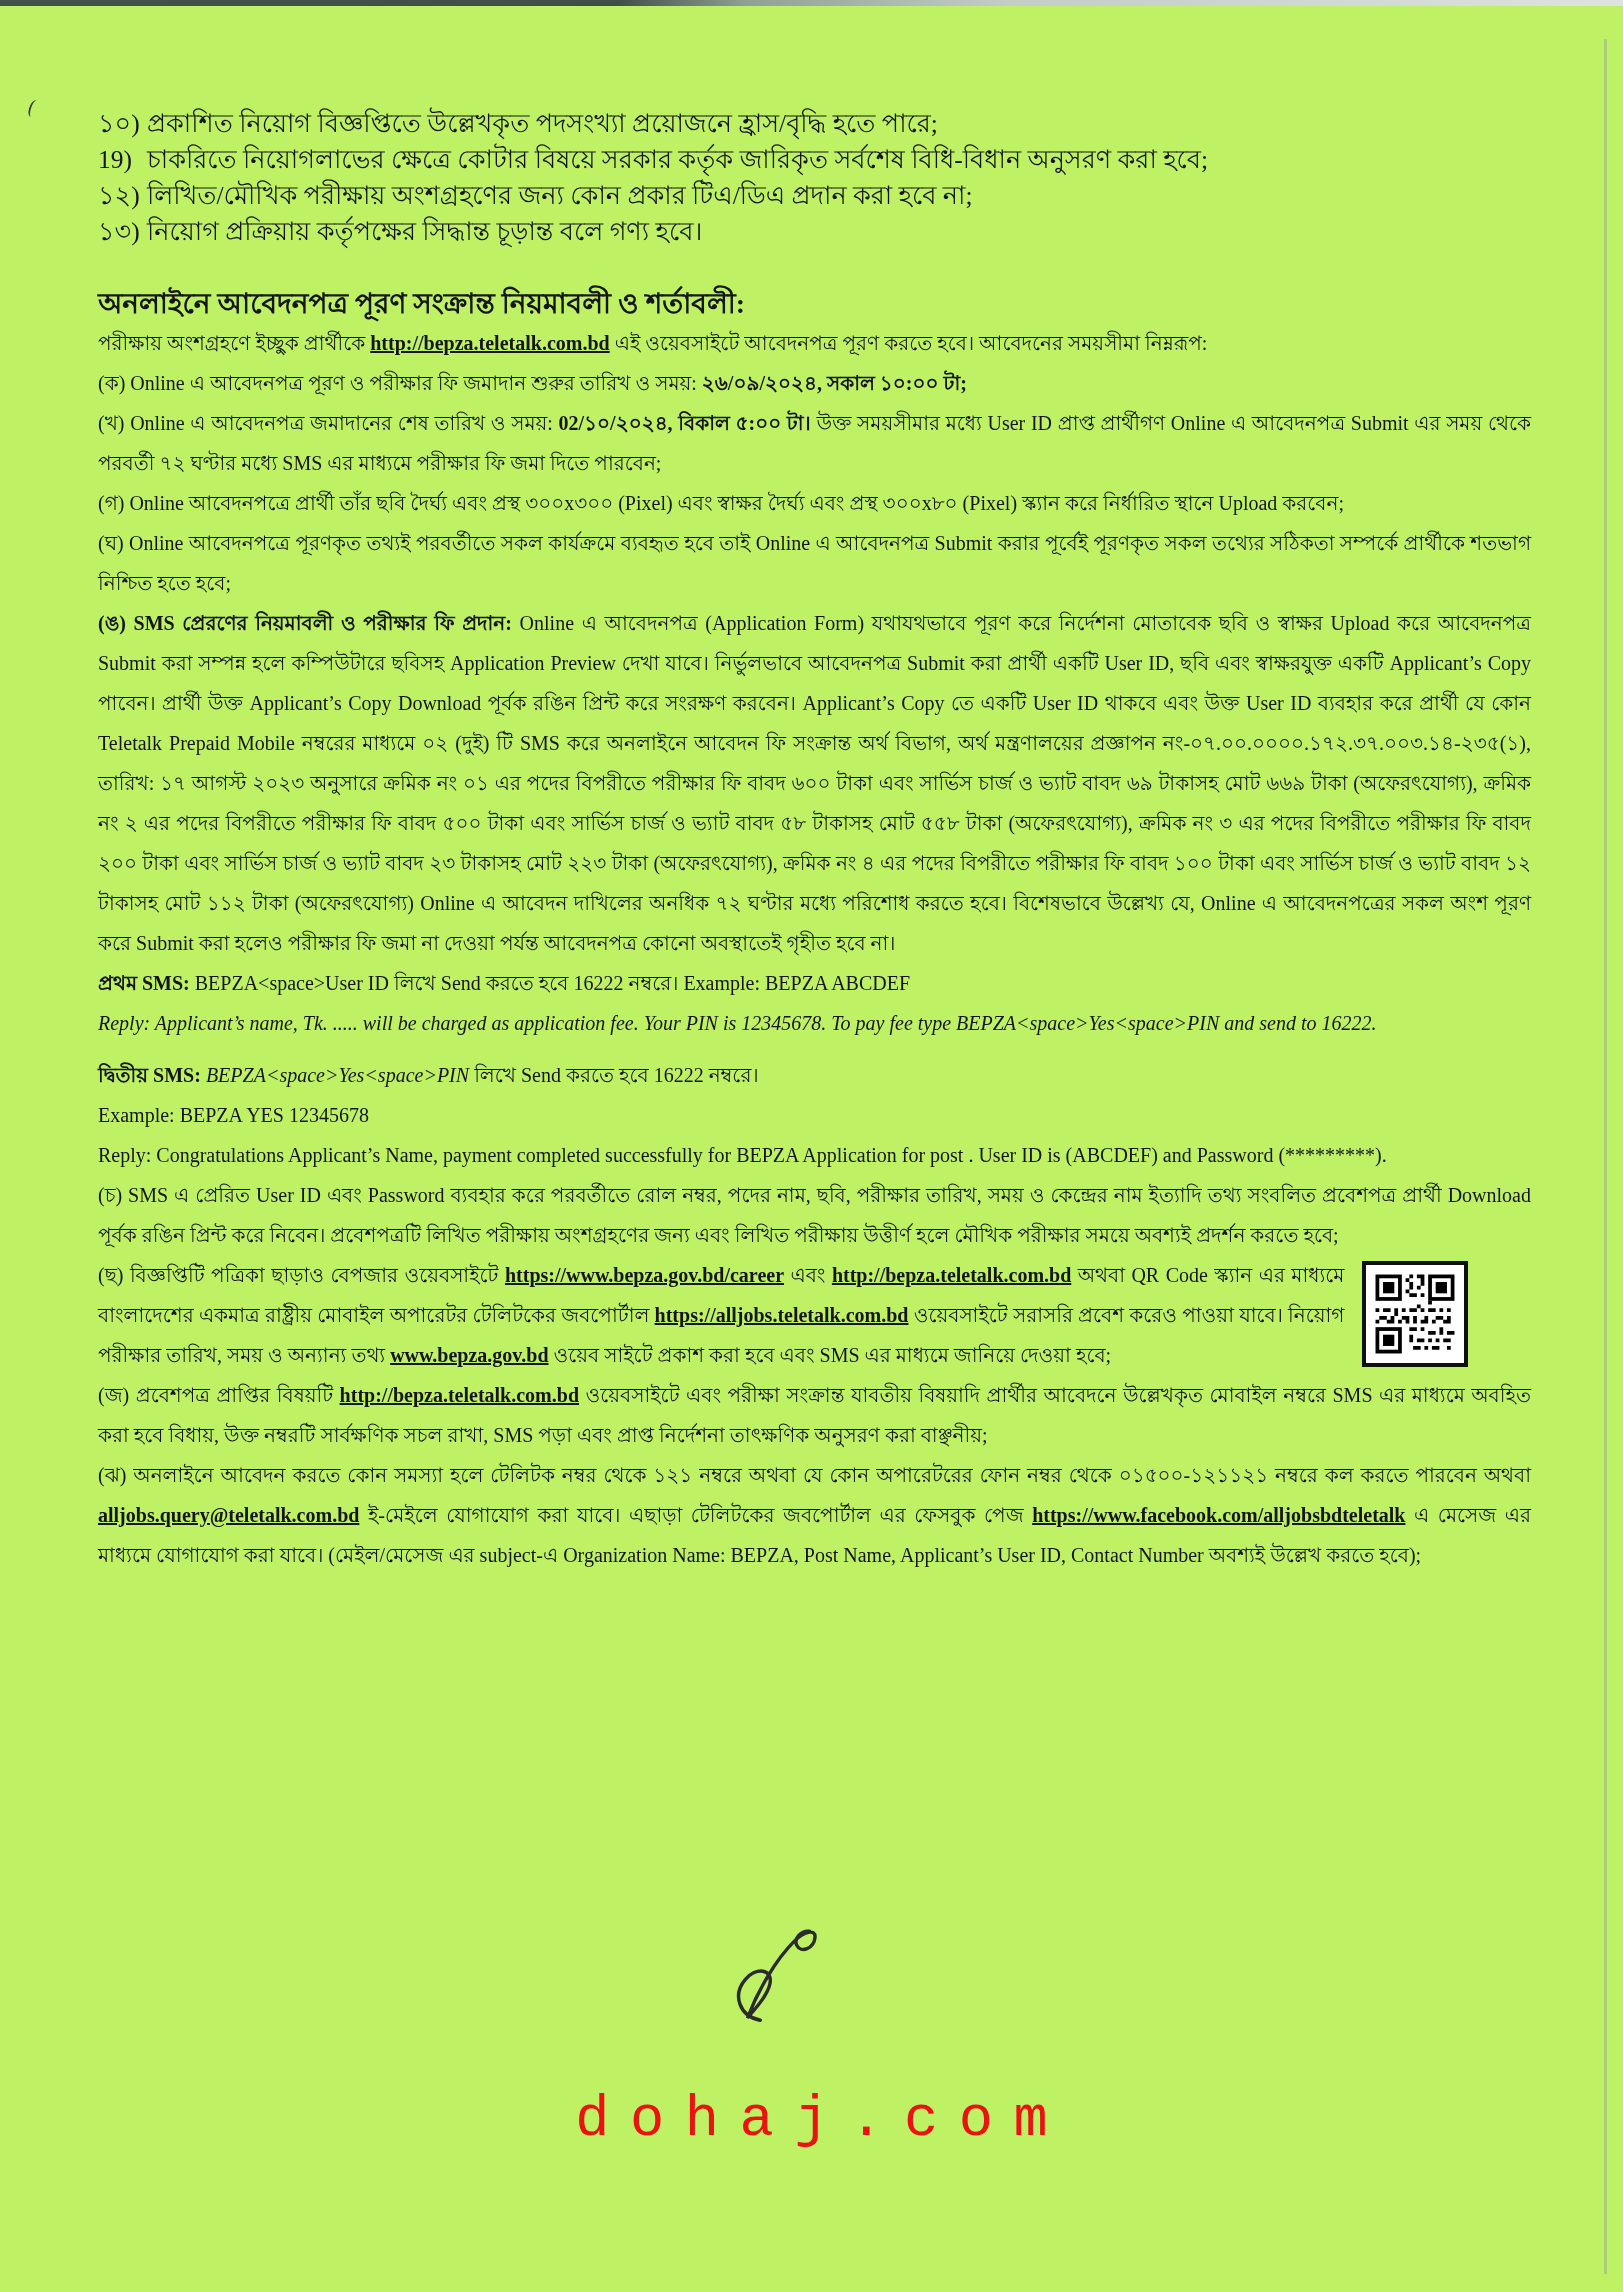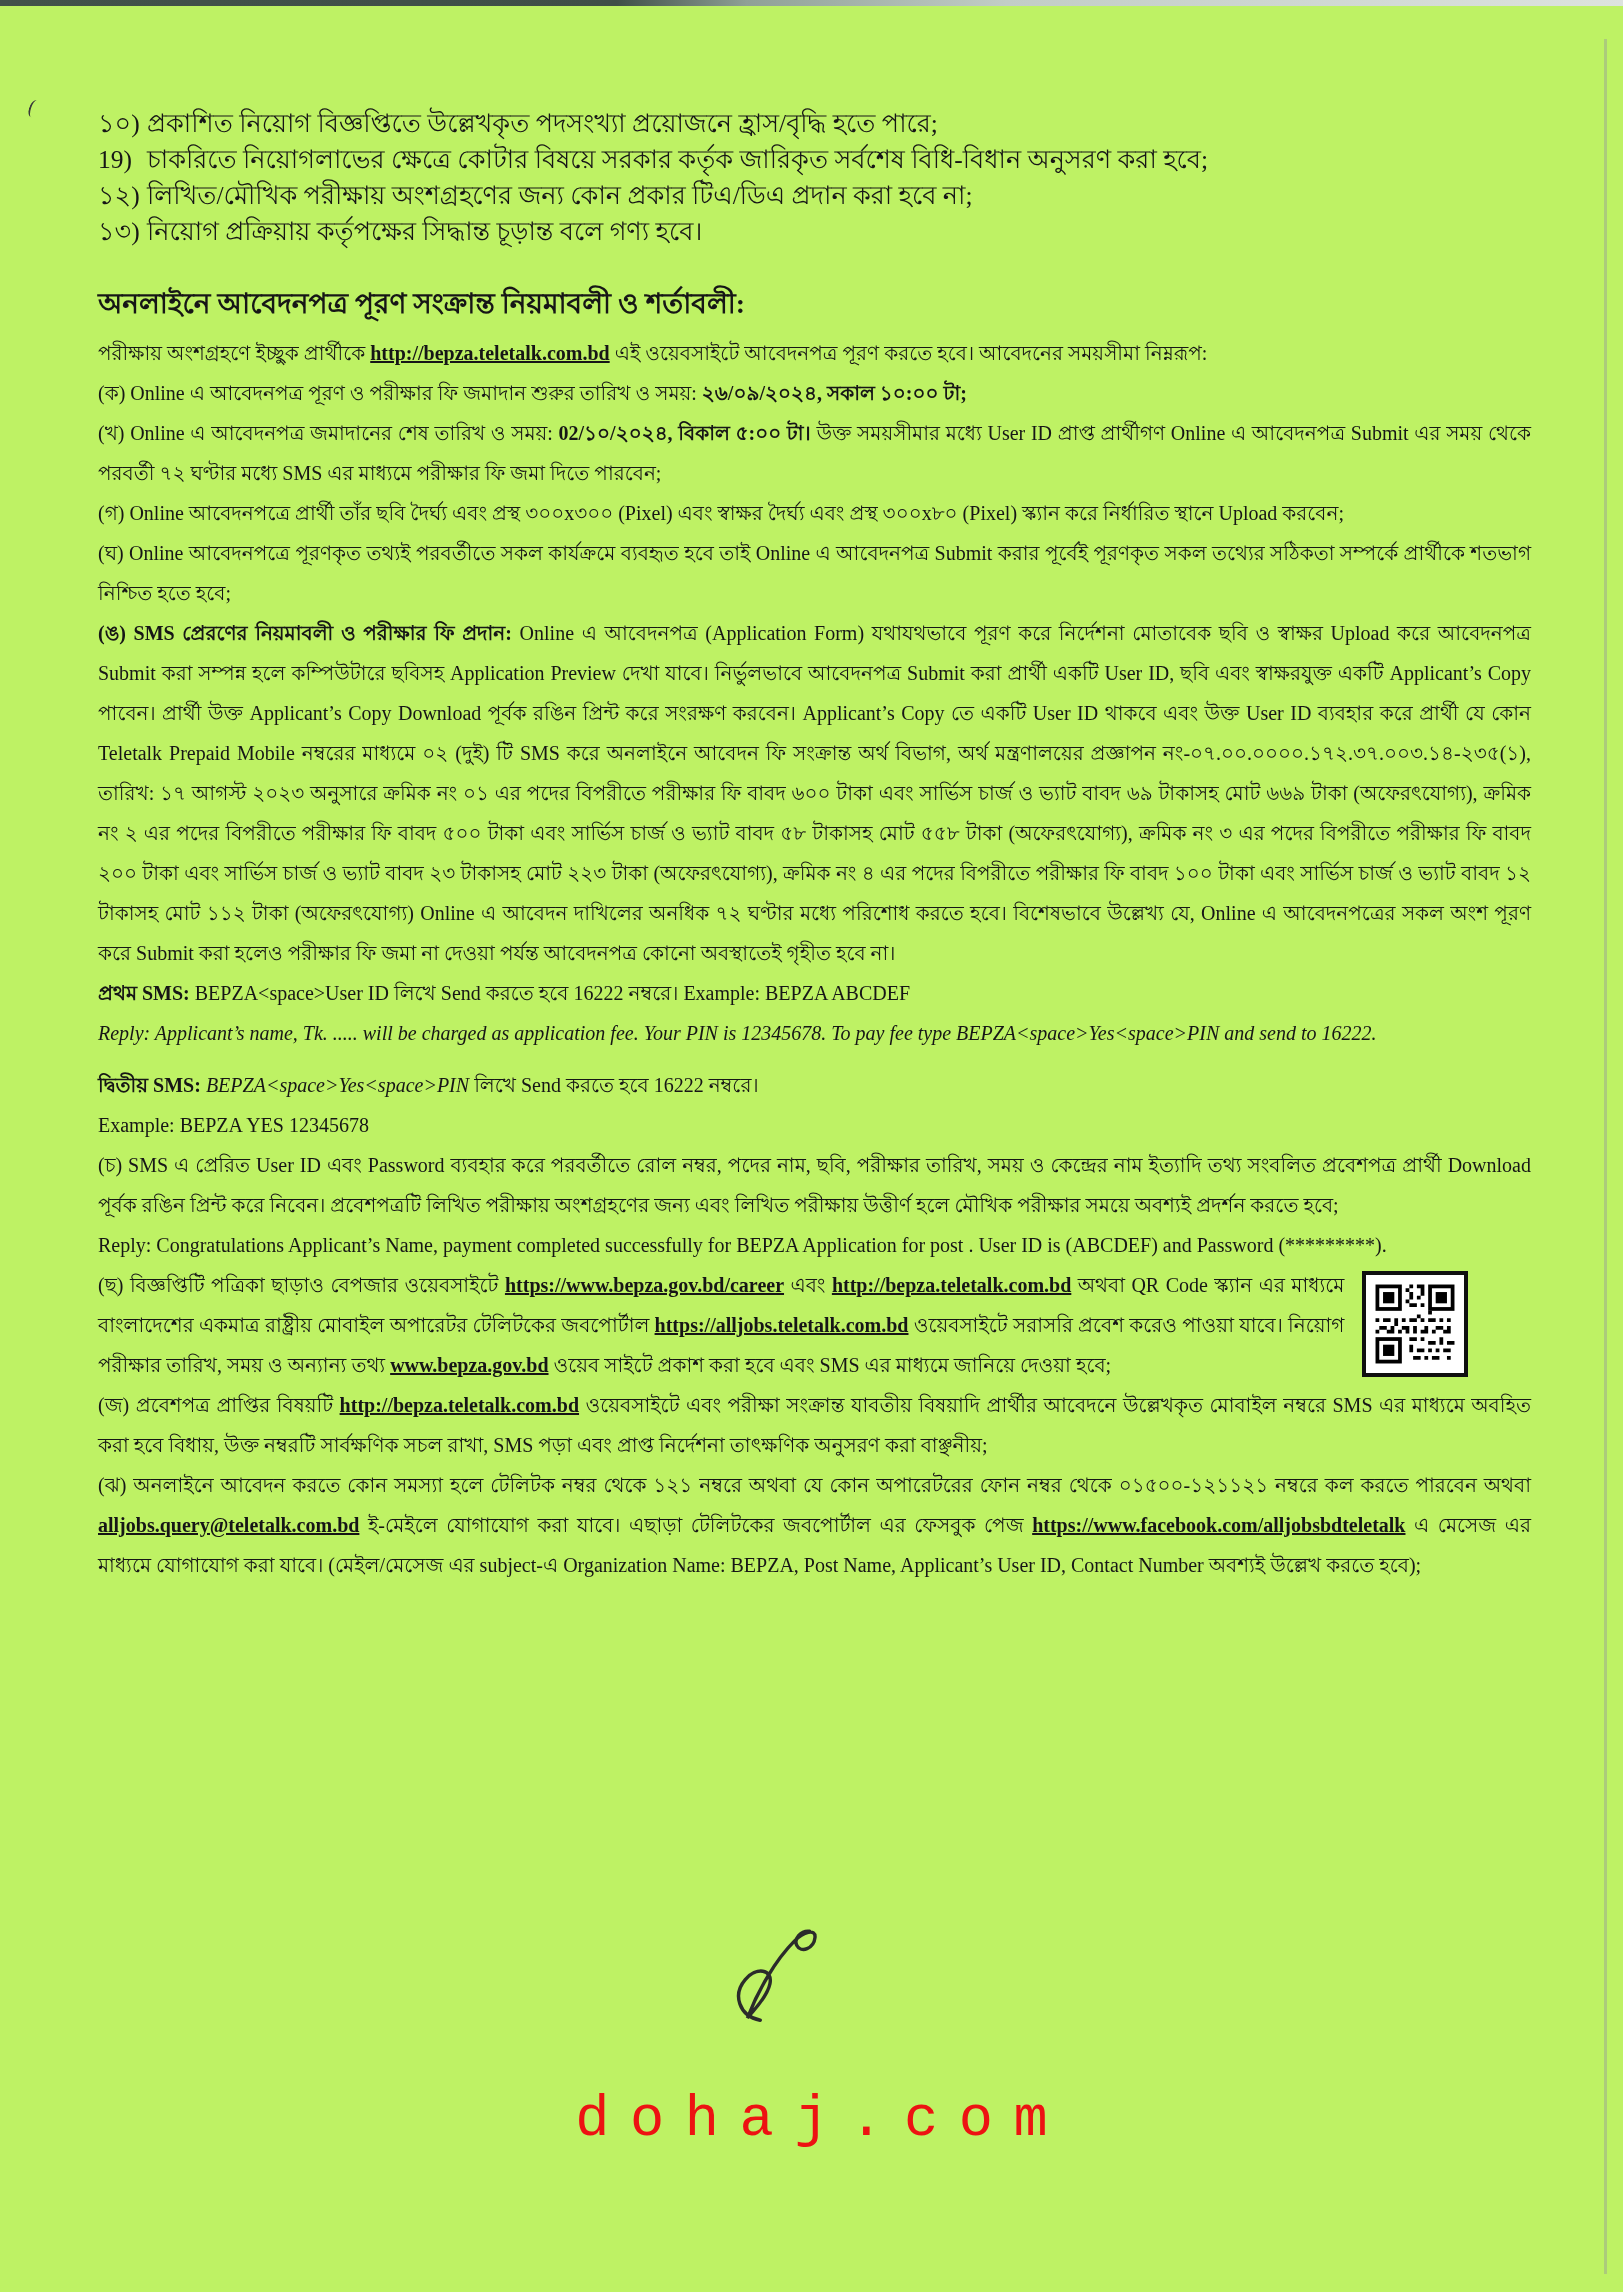--- a/index.html
+++ b/index.html
@@ -26,21 +26,21 @@
     border-left:2.9px solid #3a3a3a;border-radius:60% 0 0 60%;
     transform:rotate(18deg);
   }
   .content{
     position:absolute;left:98px;top:106px;width:1433px;
   }
   .numlist{list-style:none;margin:0;padding:0;font-size:25.5px;line-height:36px;}
   .numlist li{white-space:nowrap;}
   .numlist .num{display:inline-block;min-width:49px;}
   .heading{
-    font-size:28px;font-weight:bold;margin:35px 0 11px 0;line-height:37px;
+    font-size:28px;font-weight:bold;margin:35px 0 1px 0;line-height:37px;
   }
   p.body{
     margin:0;font-size:20px;line-height:40px;text-align:justify;
     text-justify:inter-word;
   }
   p.mt12{margin-top:11.8px;}
   .b{font-weight:bold;}
   .i{font-style:italic;}
   .link{font-weight:bold;text-decoration:underline;}
   
@@ -92,22 +92,22 @@
     <p class="body"><span>পরীক্ষায় অংশগ্রহণে ইচ্ছুক প্রার্থীকে </span><span class="link">http://bepza.teletalk.com.bd</span><span> এই ওয়েবসাইটে আবেদনপত্র পূরণ করতে হবে। আবেদনের সময়সীমা নিম্নরূপ:</span></p>
     <p class="body"><span>(ক) Online এ আবেদনপত্র পূরণ ও পরীক্ষার ফি জমাদান শুরুর তারিখ ও সময়: </span><span class="b">২৬/০৯/২০২৪, সকাল ১০:০০ টা;</span></p>
     <p class="body"><span>(খ) Online এ আবেদনপত্র জমাদানের শেষ তারিখ ও সময়: </span><span class="b">02/১০/২০২৪, বিকাল ৫:০০ টা।</span><span> উক্ত সময়সীমার মধ্যে User ID প্রাপ্ত প্রার্থীগণ Online এ আবেদনপত্র Submit এর সময় থেকে পরবর্তী ৭২ ঘণ্টার মধ্যে SMS এর মাধ্যমে পরীক্ষার ফি জমা দিতে পারবেন;</span></p>
     <p class="body"><span>(গ) Online আবেদনপত্রে প্রার্থী তাঁর ছবি দৈর্ঘ্য এবং প্রস্থ ৩০০x৩০০ (Pixel) এবং স্বাক্ষর দৈর্ঘ্য এবং প্রস্থ ৩০০x৮০ (Pixel) স্ক্যান করে নির্ধারিত স্থানে Upload করবেন;</span></p>
     <p class="body"><span>(ঘ) Online আবেদনপত্রে পূরণকৃত তথ্যই পরবর্তীতে সকল কার্যক্রমে ব্যবহৃত হবে তাই Online এ আবেদনপত্র Submit করার পূর্বেই পূরণকৃত সকল তথ্যের সঠিকতা সম্পর্কে প্রার্থীকে শতভাগ নিশ্চিত হতে হবে;</span></p>
     <p class="body"><span class="b">(ঙ) SMS প্রেরণের নিয়মাবলী ও পরীক্ষার ফি প্রদান: </span><span>Online এ আবেদনপত্র (Application Form) যথাযথভাবে পূরণ করে নির্দেশনা মোতাবেক ছবি ও স্বাক্ষর Upload করে আবেদনপত্র Submit করা সম্পন্ন হলে কম্পিউটারে ছবিসহ Application Preview দেখা যাবে। নির্ভুলভাবে আবেদনপত্র Submit করা প্রার্থী একটি User ID, ছবি এবং স্বাক্ষরযুক্ত একটি Applicant’s Copy পাবেন। প্রার্থী উক্ত Applicant’s Copy Download পূর্বক রঙিন প্রিন্ট করে সংরক্ষণ করবেন। Applicant’s Copy তে একটি User ID থাকবে এবং উক্ত User ID ব্যবহার করে প্রার্থী যে কোন Teletalk Prepaid Mobile নম্বরের মাধ্যমে ০২ (দুই) টি SMS করে অনলাইনে আবেদন ফি সংক্রান্ত অর্থ বিভাগ, অর্থ মন্ত্রণালয়ের প্রজ্ঞাপন নং-০৭.০০.০০০০.১৭২.৩৭.০০৩.১৪-২৩৫(১), তারিখ: ১৭ আগস্ট ২০২৩ অনুসারে ক্রমিক নং ০১ এর পদের বিপরীতে পরীক্ষার ফি বাবদ ৬০০ টাকা এবং সার্ভিস চার্জ ও ভ্যাট বাবদ ৬৯ টাকাসহ মোট ৬৬৯ টাকা (অফেরৎযোগ্য), ক্রমিক নং ২ এর পদের বিপরীতে পরীক্ষার ফি বাবদ ৫০০ টাকা এবং সার্ভিস চার্জ ও ভ্যাট বাবদ ৫৮ টাকাসহ মোট ৫৫৮ টাকা (অফেরৎযোগ্য), ক্রমিক নং ৩ এর পদের বিপরীতে পরীক্ষার ফি বাবদ ২০০ টাকা এবং সার্ভিস চার্জ ও ভ্যাট বাবদ ২৩ টাকাসহ মোট ২২৩ টাকা (অফেরৎযোগ্য), ক্রমিক নং ৪ এর পদের বিপরীতে পরীক্ষার ফি বাবদ ১০০ টাকা এবং সার্ভিস চার্জ ও ভ্যাট বাবদ ১২ টাকাসহ মোট ১১২ টাকা (অফেরৎযোগ্য) Online এ আবেদন দাখিলের অনধিক ৭২ ঘণ্টার মধ্যে পরিশোধ করতে হবে। বিশেষভাবে উল্লেখ্য যে, Online এ আবেদনপত্রের সকল অংশ পূরণ করে Submit করা হলেও পরীক্ষার ফি জমা না দেওয়া পর্যন্ত আবেদনপত্র কোনো অবস্থাতেই গৃহীত হবে না।</span></p>
     <p class="body"><span class="b">প্রথম SMS: </span><span>BEPZA&lt;space&gt;User ID লিখে Send করতে হবে 16222 নম্বরে। Example: BEPZA ABCDEF</span></p>
     <p class="body"><span class="i">Reply: Applicant’s name, Tk. ..... will be charged as application fee. Your PIN is 12345678. To pay fee type BEPZA&lt;space&gt;Yes&lt;space&gt;PIN and send to 16222.</span></p>
     <p class="body mt12"><span class="b">দ্বিতীয় SMS: </span><span class="i">BEPZA&lt;space&gt;Yes&lt;space&gt;PIN</span><span> লিখে Send করতে হবে 16222 নম্বরে।</span></p>
     <p class="body"><span>Example: BEPZA YES 12345678</span></p>
+    <p class="body"><span>Reply: Congratulations Applicant’s Name, payment completed successfully for BEPZA Application for post . User ID is (ABCDEF) and Password (*********).</span></p>
     <p class="body"><span>(চ) SMS এ প্রেরিত User ID এবং Password ব্যবহার করে পরবর্তীতে রোল নম্বর, পদের নাম, ছবি, পরীক্ষার তারিখ, সময় ও কেন্দ্রের নাম ইত্যাদি তথ্য সংবলিত প্রবেশপত্র প্রার্থী Download পূর্বক রঙিন প্রিন্ট করে নিবেন। প্রবেশপত্রটি লিখিত পরীক্ষায় অংশগ্রহণের জন্য এবং লিখিত পরীক্ষায় উত্তীর্ণ হলে মৌখিক পরীক্ষার সময়ে অবশ্যই প্রদর্শন করতে হবে;</span></p>
-    <p class="body"><span>Reply: Congratulations Applicant’s Name, payment completed successfully for BEPZA Application for post . User ID is (ABCDEF) and Password (*********).</span></p>
 
     <p class="body">
       <span class="qr-wrap">
         <svg viewBox="0 0 25 25" xmlns="http://www.w3.org/2000/svg">
           <rect x="0" y="0" width="25" height="25" fill="#ffffff"></rect>
 
           <path fill="#000" d="M2,2h7v7H2z"></path>
             <path fill="#fff" d="M3,3h5v5H3z"></path>
             <path fill="#000" d="M4,4h3v3H4z"></path>
           <path fill="#000" d="M16,2h7v7h-7z"></path>

